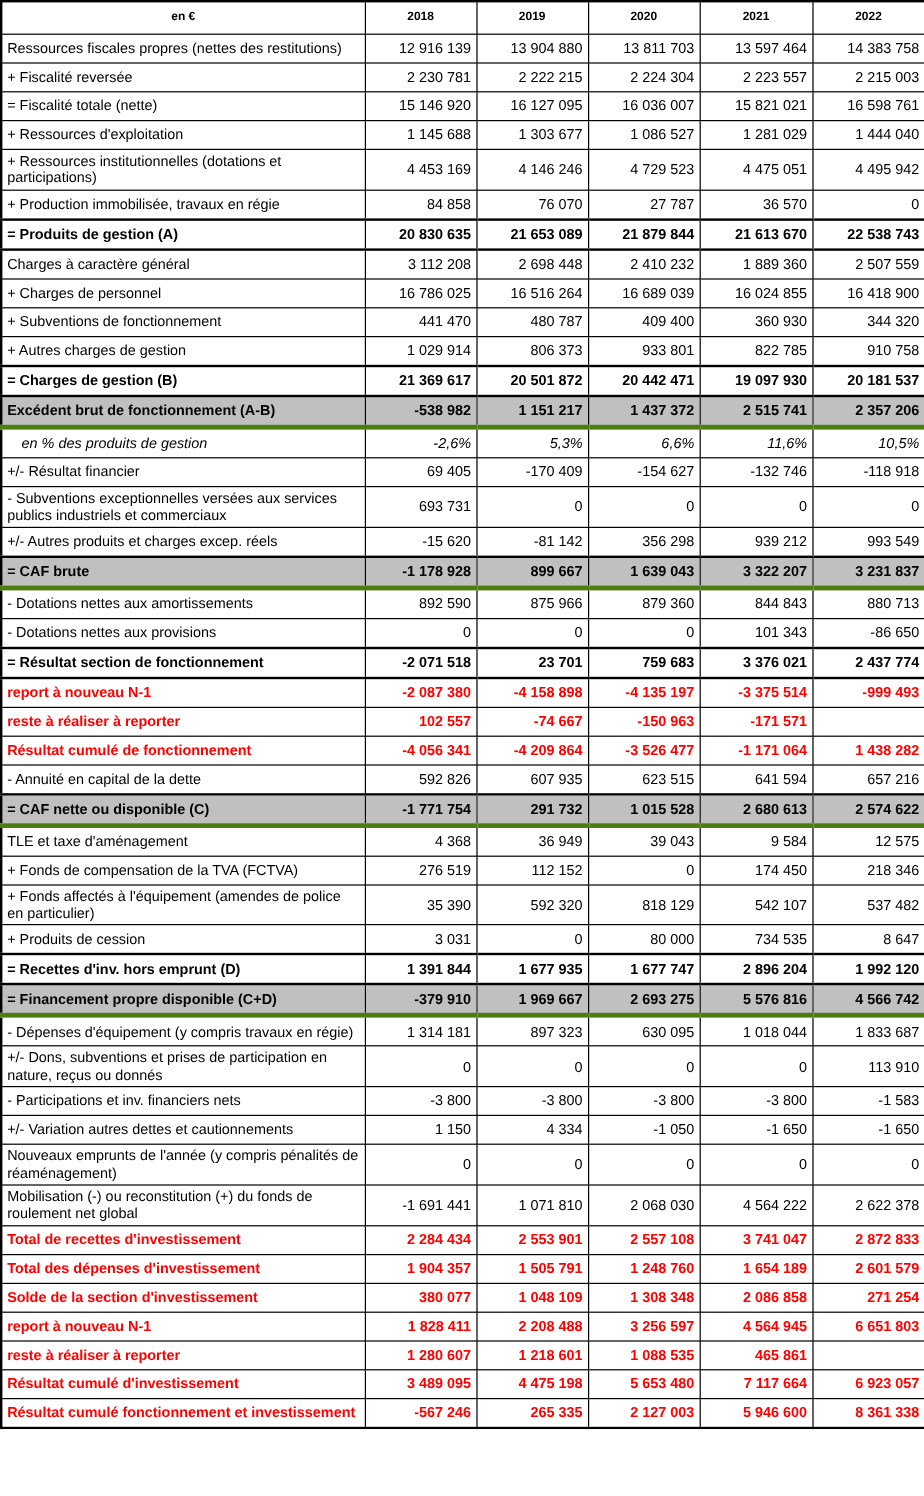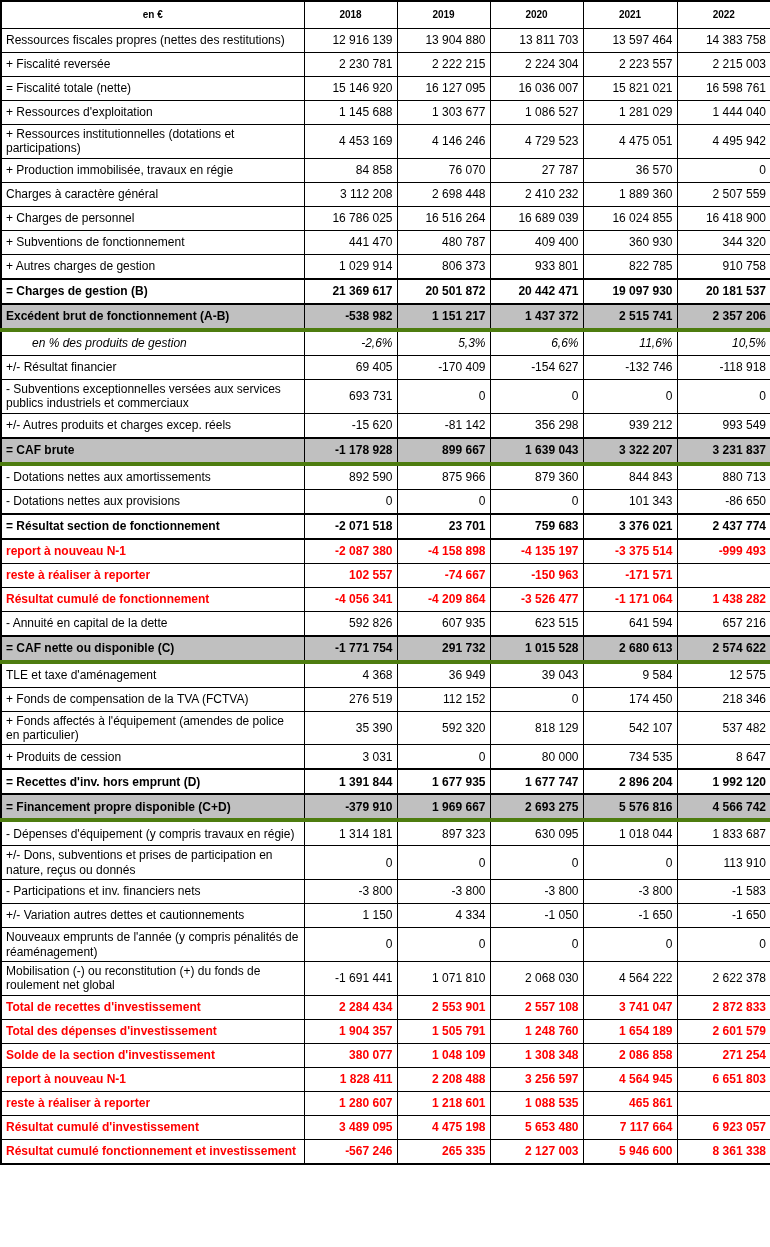--- a/index.html
+++ b/index.html
@@ -9,21 +9,21 @@
         border:2px solid #000}
   th,td{border:1px solid #000;padding:2px 4px;vertical-align:middle;
         line-height:1.2;overflow:hidden;word-wrap:break-word}
   thead th{font-weight:bold;text-align:center;height:22px;font-size:10px}
   td.label{text-align:left}
   td.num{text-align:right;white-space:nowrap}
   tr.n td{height:19px}
   tr.t td{font-weight:bold;border-top:2px solid #000;border-bottom:2px solid #000;height:19px}
   tr.g td{font-weight:bold;background:var(--gray,#c0c0c0);border-top:2px solid #000;border-bottom:4px solid #4d7c0f;height:19px}
   tr.p td{font-style:italic;height:19px}
-  tr.p td.label{padding-left:30px}
+  tr.p td.label{padding-left:16px}
   tr.r td{font-weight:bold;color:var(--red,#ff0000);height:19px}
 </style>
 </head>
 <body>
 
 <table>
   <colgroup>
     <col style="width:303px">
     <col style="width:93px">
     <col style="width:93px">
@@ -85,20 +85,28 @@
         <td class="num">4 495 942</td>
       </tr>
       <tr class="n">
         <td class="label">+ Production immobilisée, travaux en régie</td>
         <td class="num">84 858</td>
         <td class="num">76 070</td>
         <td class="num">27 787</td>
         <td class="num">36 570</td>
         <td class="num">0</td>
       </tr>
+      <tr class="t">
+        <td class="label">= Produits de gestion (A)</td>
+        <td class="num">20 830 635</td>
+        <td class="num">21 653 089</td>
+        <td class="num">21 879 844</td>
+        <td class="num">21 613 670</td>
+        <td class="num">22 538 743</td>
+      </tr>
       <tr class="n">
         <td class="label">Charges à caractère général</td>
         <td class="num">3 112 208</td>
         <td class="num">2 698 448</td>
         <td class="num">2 410 232</td>
         <td class="num">1 889 360</td>
         <td class="num">2 507 559</td>
       </tr>
       <tr class="n">
         <td class="label">+ Charges de personnel</td>

